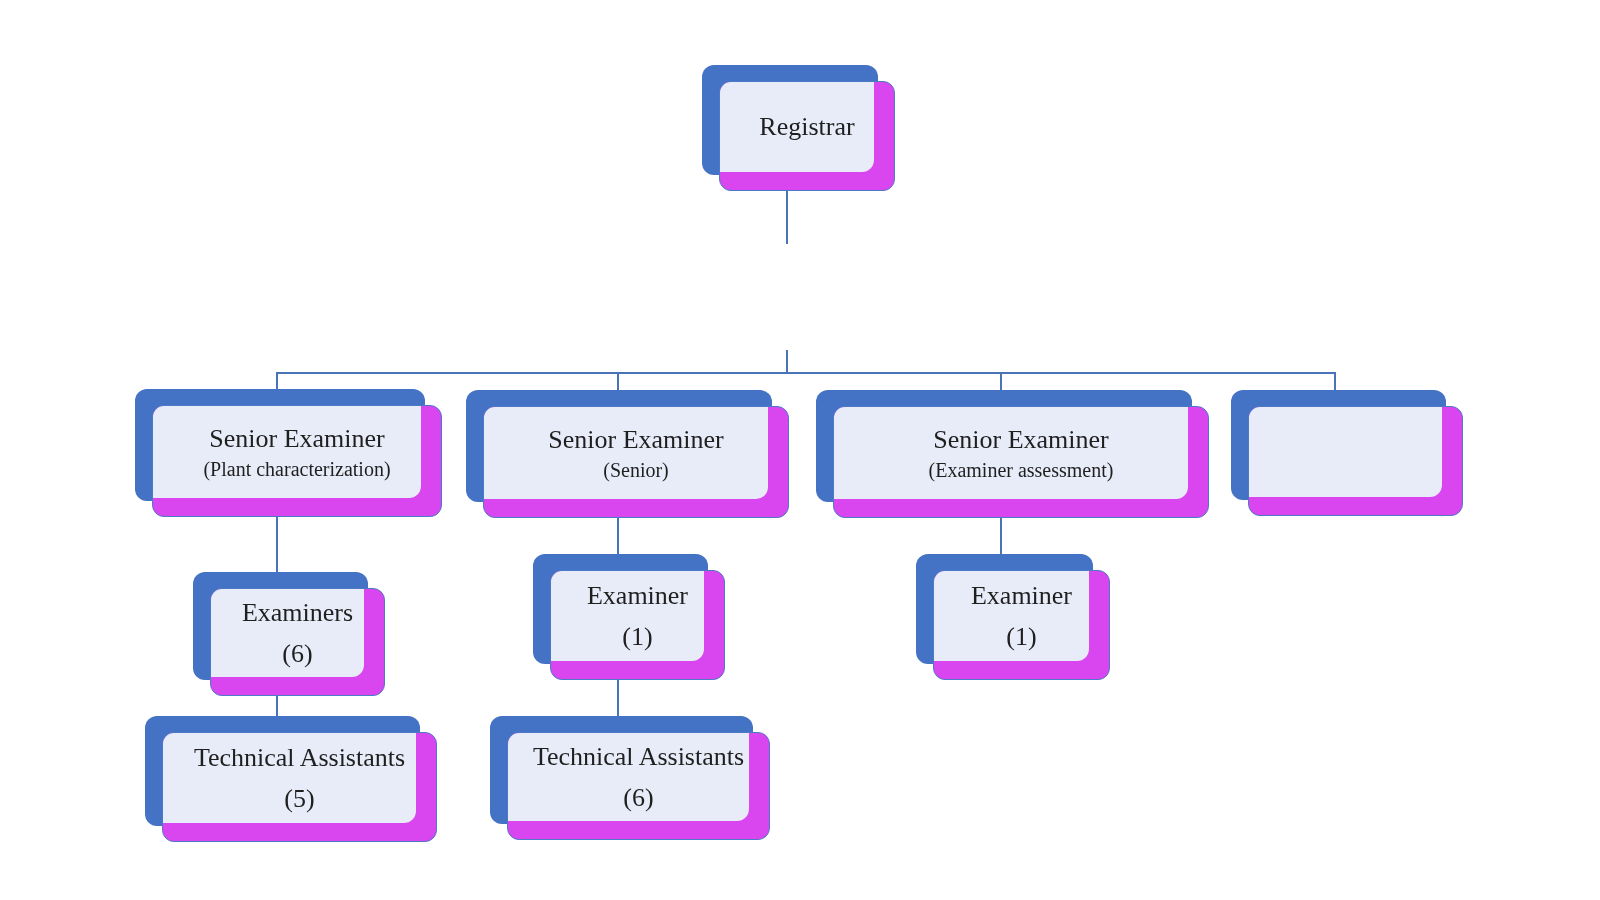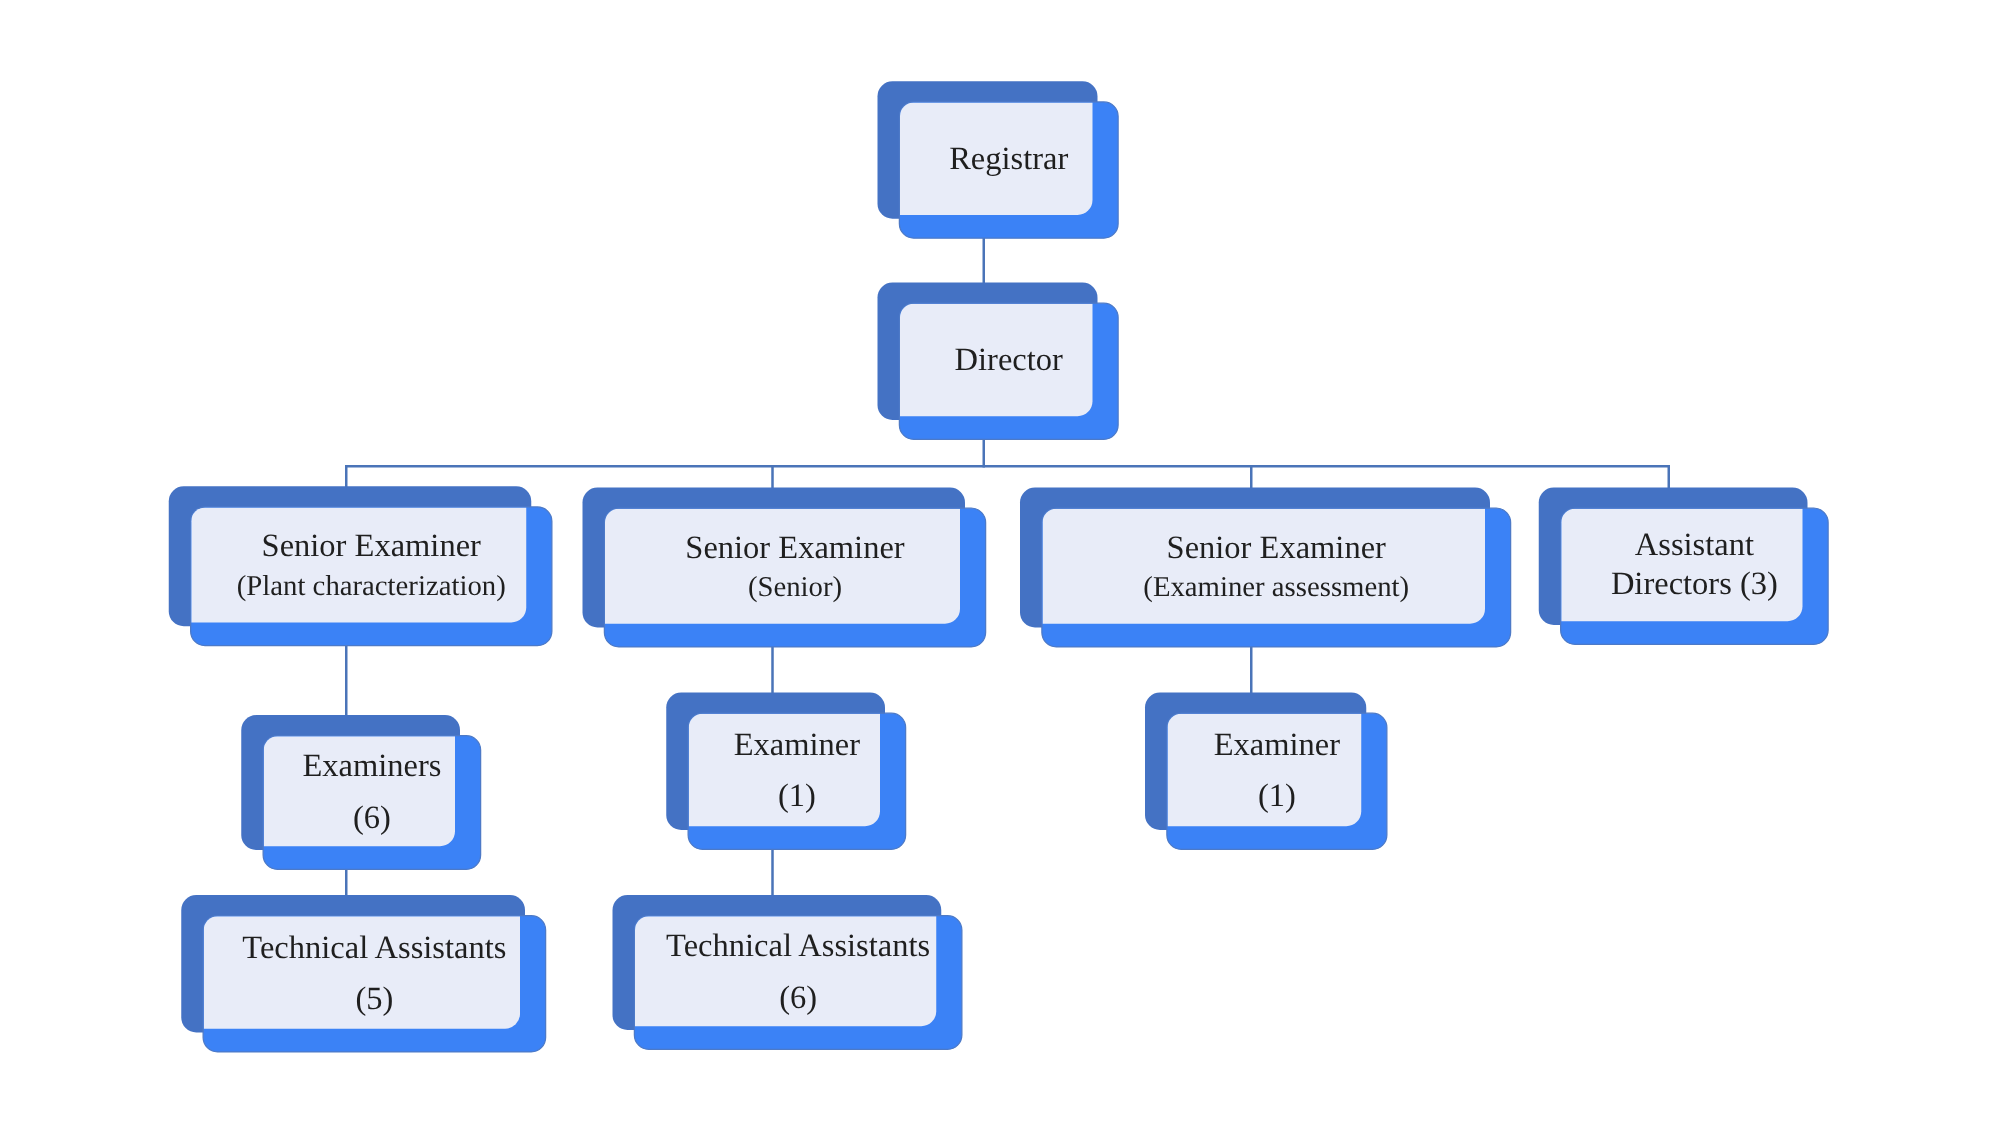--- a/index.html
+++ b/index.html
@@ -34,36 +34,36 @@
   #c10{left:1000px;top:516px;height:57px;}
   #c11{left:276px;top:676px;height:59px;}
   #c12{left:617px;top:678px;height:57px;}
   
   .node{position:absolute;z-index:1;}
   .node .back{
     position:absolute;left:-17px;top:-16px;width:100%;height:100%;
     background:var(--shadow);border-radius:12px;
   }
   .node .front{
-    position:absolute;inset:0;background:#3b82f6;
+    position:absolute;inset:0;background:#d946ef;
     border:1.5px solid var(--border);border-radius:12px;overflow:hidden;
   }
   .node .tint{
     position:absolute;left:0;top:0;right:20px;bottom:18px;
     background:var(--tint);border-bottom-right-radius:12px;
   }
   .node .label{
     position:absolute;left:0;right:0;top:0;bottom:18px;
     display:flex;flex-direction:column;align-items:center;justify-content:center;
     text-align:center;color:var(--text);
   }
   .node .l1{font-size:26px;line-height:1.2;}
   .node .l2{font-size:26px;line-height:1.2;}
   .node .l2:empty{display:none;}
-  .sub-small .l2{font-size:23px;margin-top:3px;}
+  .sub-small .l2{font-size:20px;margin-top:3px;}
   .count .l2{margin-top:10px;}
   .wrap .l1,.wrap .l2{line-height:1.18;}
   
   #n0{left:719px;top:81px;width:176px;height:110px;}
   #n1{left:719px;top:242px;width:176px;height:110px;}
   #n2{left:152px;top:405px;width:290px;height:112px;}
   #n3{left:483px;top:406px;width:306px;height:112px;}
   #n4{left:833px;top:406px;width:376px;height:112px;}
   #n5{left:1248px;top:406px;width:215px;height:110px;}
   #n6{left:210px;top:588px;width:175px;height:108px;}
@@ -94,30 +94,20 @@
     <div class="back"></div>
     <div class="front">
       <div class="tint"></div>
       <div class="label">
         <div class="l1">Registrar</div>
 
       </div>
     </div>
   </div>
 
-  <div class="node" id="n1">
-    <div class="back"></div>
-    <div class="front">
-      <div class="tint"></div>
-      <div class="label">
-        <div class="l1">Director</div>
-
-      </div>
-    </div>
-  </div>
 
   <div class="node sub-small" id="n2">
     <div class="back"></div>
     <div class="front">
       <div class="tint"></div>
       <div class="label">
         <div class="l1">Senior Examiner</div>
         <div class="l2">(Plant characterization)</div>
       </div>
     </div>
@@ -142,24 +132,20 @@
         <div class="l1">Senior Examiner</div>
         <div class="l2">(Examiner assessment)</div>
       </div>
     </div>
   </div>
 
   <div class="node wrap" id="n5">
     <div class="back"></div>
     <div class="front">
       <div class="tint"></div>
-      <div class="label">
-        <div class="l1">Assistant</div>
-        <div class="l2">Directors (3)</div>
-      </div>
     </div>
   </div>
 
   <div class="node count" id="n6">
     <div class="back"></div>
     <div class="front">
       <div class="tint"></div>
       <div class="label">
         <div class="l1">Examiners</div>
         <div class="l2">(6)</div>

